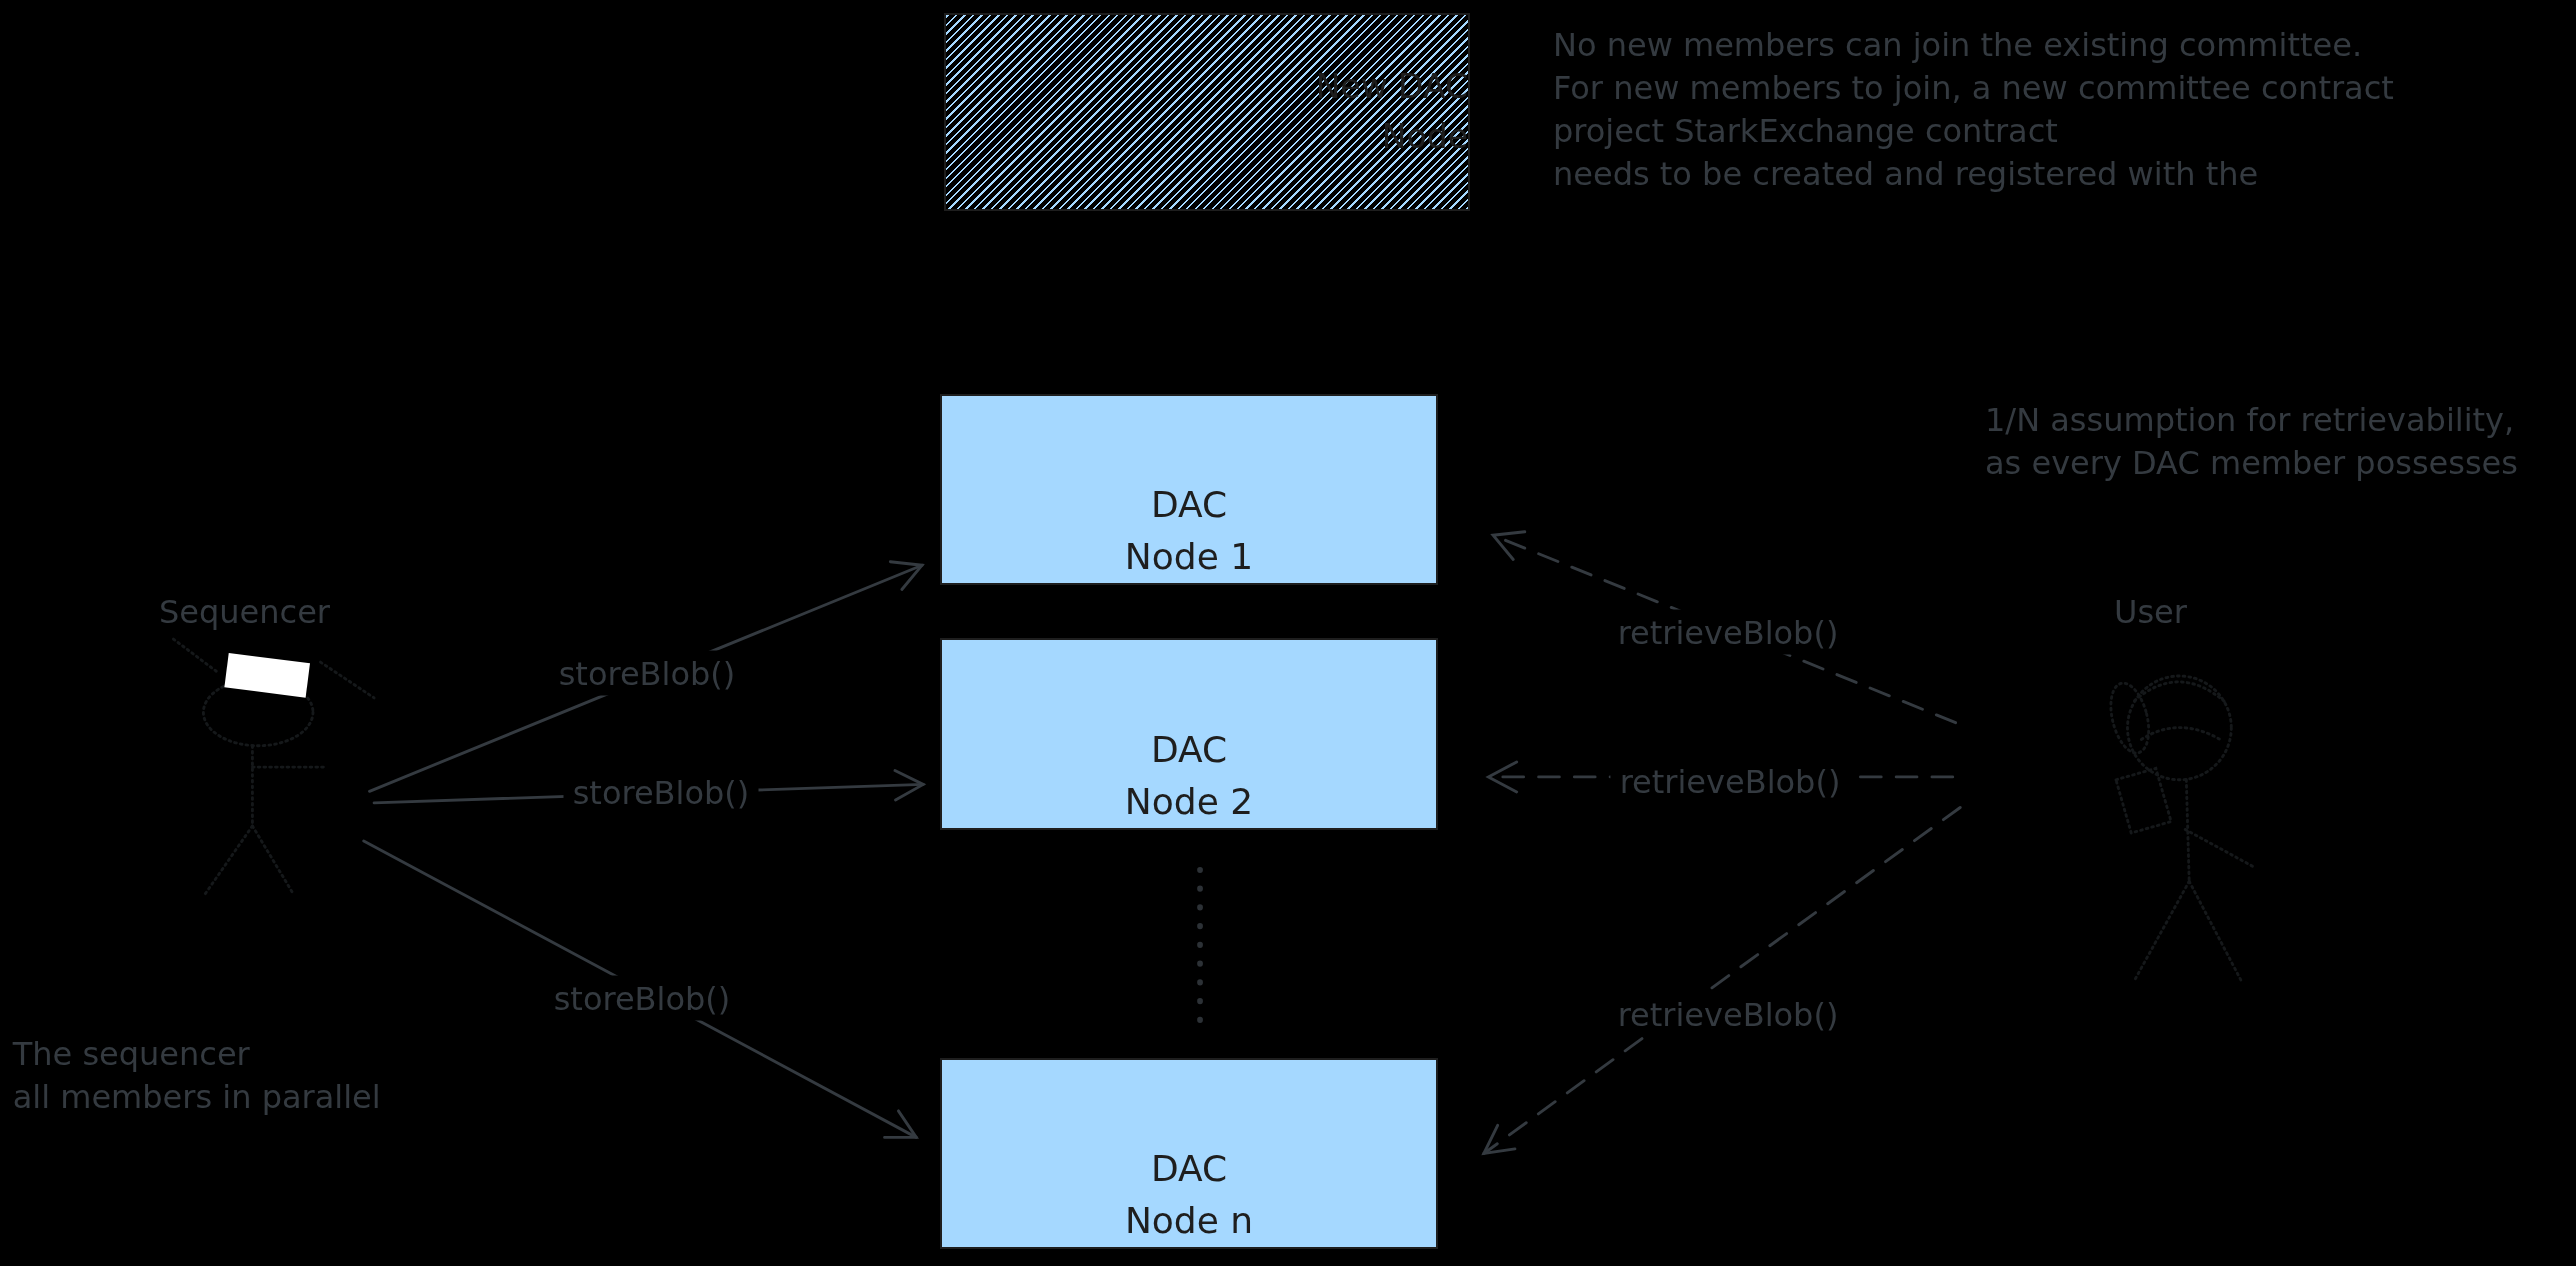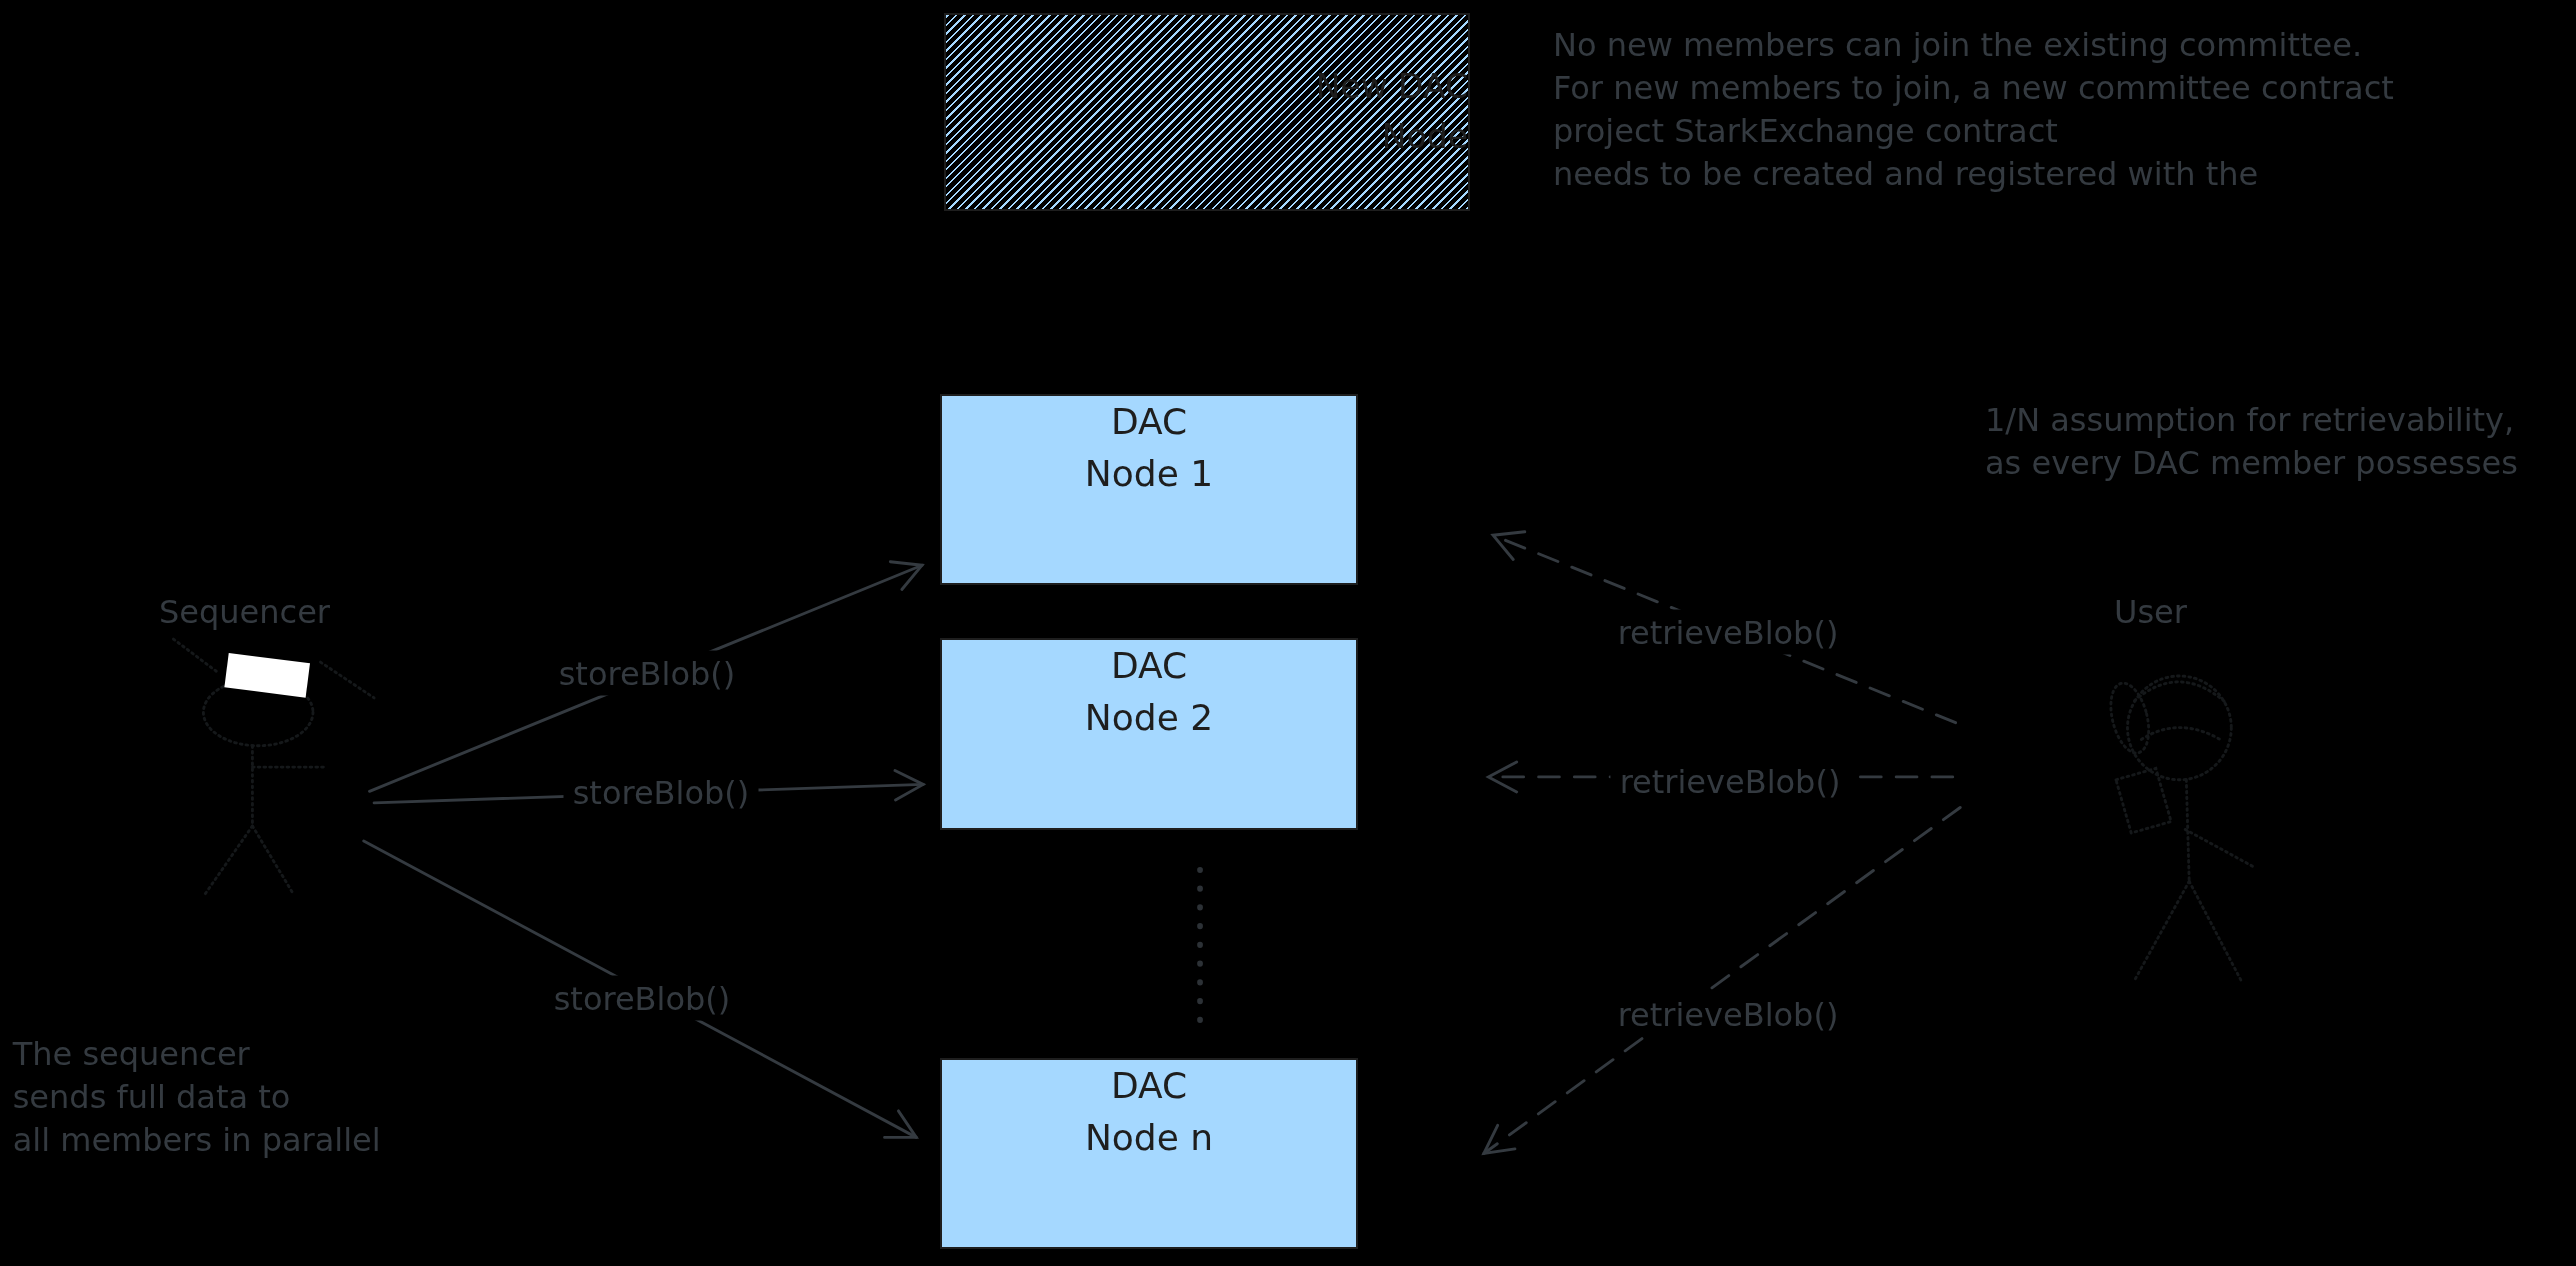--- a/index.html
+++ b/index.html
@@ -9,28 +9,28 @@
     height: 1266px;
     background: #000000;
     overflow: hidden;
     font-family: "DejaVu Sans", "Liberation Sans", sans-serif;
   }
   .layer-svg { position: absolute; left: 0; top: 0; z-index: 1; }
 
   
   .node-box {
     position: absolute;
-    width: 418px;
+    width: 498px;
     box-sizing: border-box;
     background: #a5d8ff;
     border: 2.9px solid #1e1e1e;
     display: flex;
     flex-direction: column;
     align-items: center;
-    justify-content: flex-start;
+    justify-content: flex-end;
     z-index: 2;
   }
   .node-box .bline {
     color: #1e1e1e;
     font-size: 36px;
     line-height: 52px;
     white-space: nowrap;
   }
   .hatch-box {
     position: absolute;
@@ -185,18 +185,17 @@
     <div>needs to be created and registered with the</div>
   </div>
 
   <div class="note" style="left:1985px; top:399px;">
     <div>1/N assumption for retrievability,</div>
     <div>as every DAC member possesses</div>
   </div>
 
   <div class="note" style="left:12.7px; top:1033px;">
     <div>The sequencer</div>
-    <div>sends full data to</div>
     <div>all members in parallel</div>
   </div>
 
 </div>
 
 
 </body></html>

